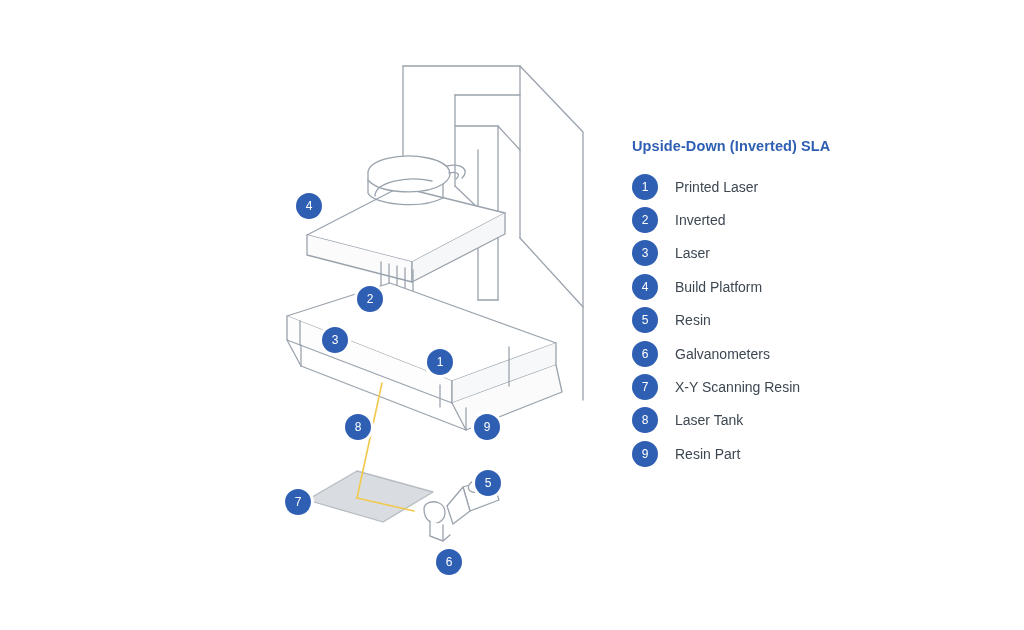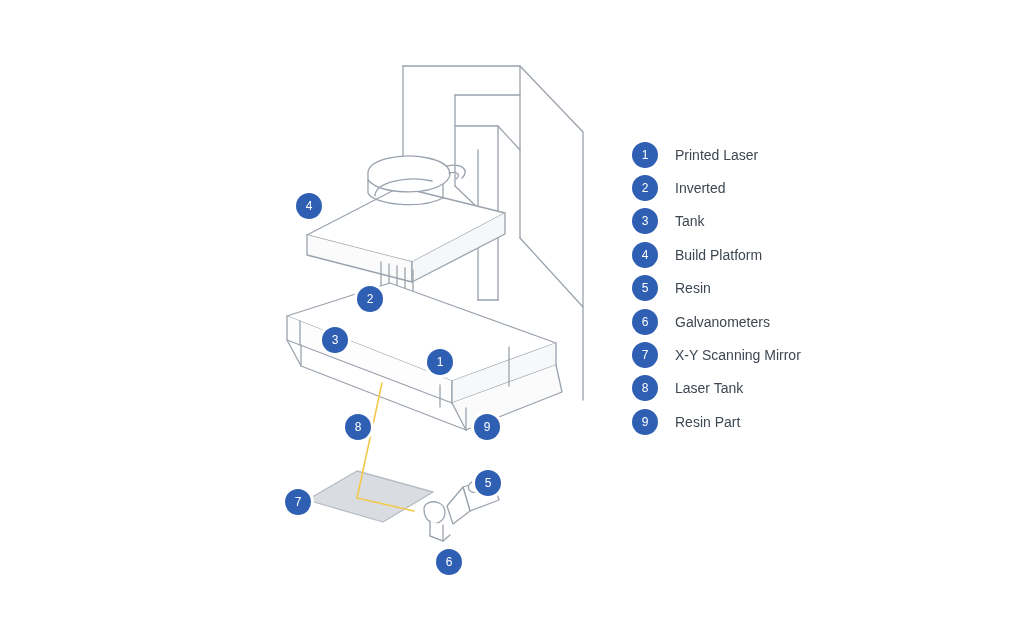--- a/index.html
+++ b/index.html
@@ -152,48 +152,49 @@
     <div class="badge" style="left:322px; top:327px;">3</div>
     <div class="badge" style="left:427px; top:349px;">1</div>
     <div class="badge" style="left:345px; top:414px;">8</div>
     <div class="badge" style="left:474px; top:414px;">9</div>
     <div class="badge" style="left:285px; top:489px;">7</div>
     <div class="badge" style="left:475px; top:470px;">5</div>
     <div class="badge" style="left:436px; top:549px;">6</div>
   </div>
 
   <div id="legend">
+    <div id="legend-title">Upside-Down (Inverted) SLA</div>
 
     <div class="legend-row">
       <div class="legend-badge">1</div>
       <div class="legend-label">Printed Laser</div>
     </div>
     <div class="legend-row">
       <div class="legend-badge">2</div>
       <div class="legend-label">Inverted</div>
     </div>
     <div class="legend-row">
       <div class="legend-badge">3</div>
-      <div class="legend-label">Tank</div>
+      <div class="legend-label">Laser</div>
     </div>
     <div class="legend-row">
       <div class="legend-badge">4</div>
       <div class="legend-label">Build Platform</div>
     </div>
     <div class="legend-row">
       <div class="legend-badge">5</div>
       <div class="legend-label">Resin</div>
     </div>
     <div class="legend-row">
       <div class="legend-badge">6</div>
       <div class="legend-label">Galvanometers</div>
     </div>
     <div class="legend-row">
       <div class="legend-badge">7</div>
-      <div class="legend-label">X-Y Scanning Mirror</div>
+      <div class="legend-label">X-Y Scanning Resin</div>
     </div>
     <div class="legend-row">
       <div class="legend-badge">8</div>
       <div class="legend-label">Laser Tank</div>
     </div>
     <div class="legend-row">
       <div class="legend-badge">9</div>
       <div class="legend-label">Resin Part</div>
     </div>
   </div>

